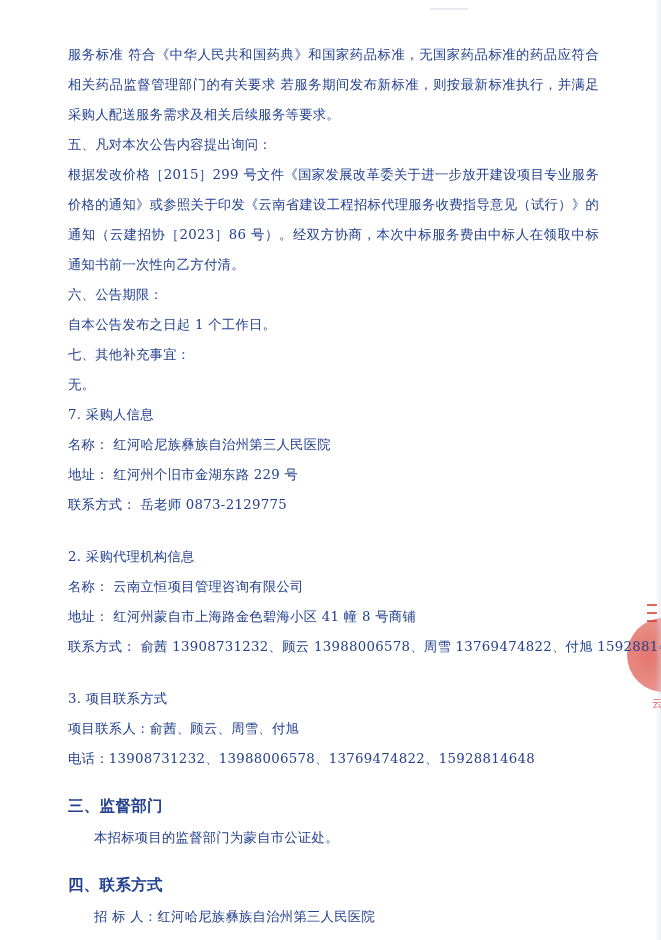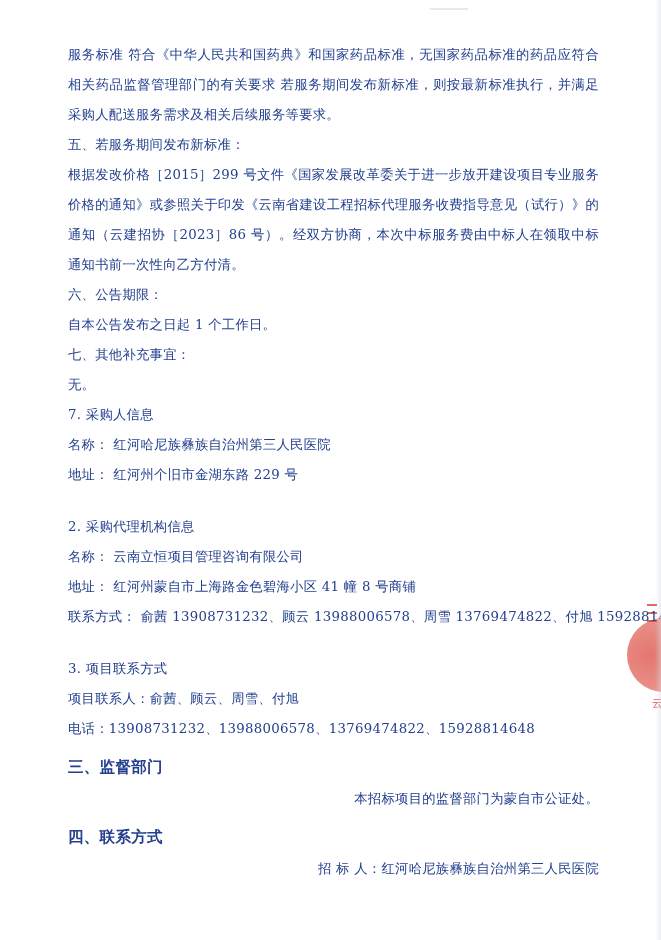--- a/index.html
+++ b/index.html
@@ -54,25 +54,24 @@
     white-space: normal;
     text-align: justify;
     text-justify: inter-ideograph;
   }
   .spacer-md { height: 22px; }
   .heading {
     font-size: 15.5px;
     font-weight: bold;
     line-height: 34px;
     color: #24408e;
-    margin-top: 6px;
+    margin-top: 15px;
   }
   .para-indent {
     text-indent: 26px;
-    text-align: right;
   }
   .stamp {
     position: absolute;
     right: -6px;
     top: 600px;
     width: 58px;
     height: 92px;
     z-index: 1;
     pointer-events: none;
   }
@@ -129,36 +128,37 @@
     <div class="stamp-tick t2"></div>
     <div class="stamp-tick t3"></div>
     <div class="stamp-circle"></div>
     <div class="stamp-char">云</div>
   </div>
 
   <div class="doc-body">
 
     <p class="wrap">服务标准 符合《中华人民共和国药典》和国家药品标准，无国家药品标准的药品应符合相关药品监督管理部门的有关要求 若服务期间发布新标准，则按最新标准执行，并满足采购人配送服务需求及相关后续服务等要求。</p>
 
-    <p>五、若服务期间发布新标准：</p>
+    <p>五、凡对本次公告内容提出询问：</p>
 
     <p class="wrap">根据发改价格［2015］299 号文件《国家发展改革委关于进一步放开建设项目专业服务价格的通知》或参照关于印发《云南省建设工程招标代理服务收费指导意见（试行）》的通知（云建招协［2023］86 号）。经双方协商，本次中标服务费由中标人在领取中标通知书前一次性向乙方付清。</p>
 
     <p>六、公告期限：</p>
 
     <p>自本公告发布之日起 1 个工作日。</p>
 
     <p>七、其他补充事宜：</p>
 
     <p>无。</p>
 
 
     <p>7. 采购人信息</p>
     <p>名称： 红河哈尼族彝族自治州第三人民医院</p>
     <p>地址： 红河州个旧市金湖东路 229 号</p>
+    <p>联系方式： 岳老师 0873-2129775</p>
 
     <div class="spacer-md"></div>
 
     <p>2. 采购代理机构信息</p>
     <p>名称： 云南立恒项目管理咨询有限公司</p>
     <p>地址： 红河州蒙自市上海路金色碧海小区 41 幢 8 号商铺</p>
     <p>联系方式： 俞茜 13908731232、顾云 13988006578、周雪 13769474822、付旭 15928814648</p>
 
     <div class="spacer-md"></div>
 

